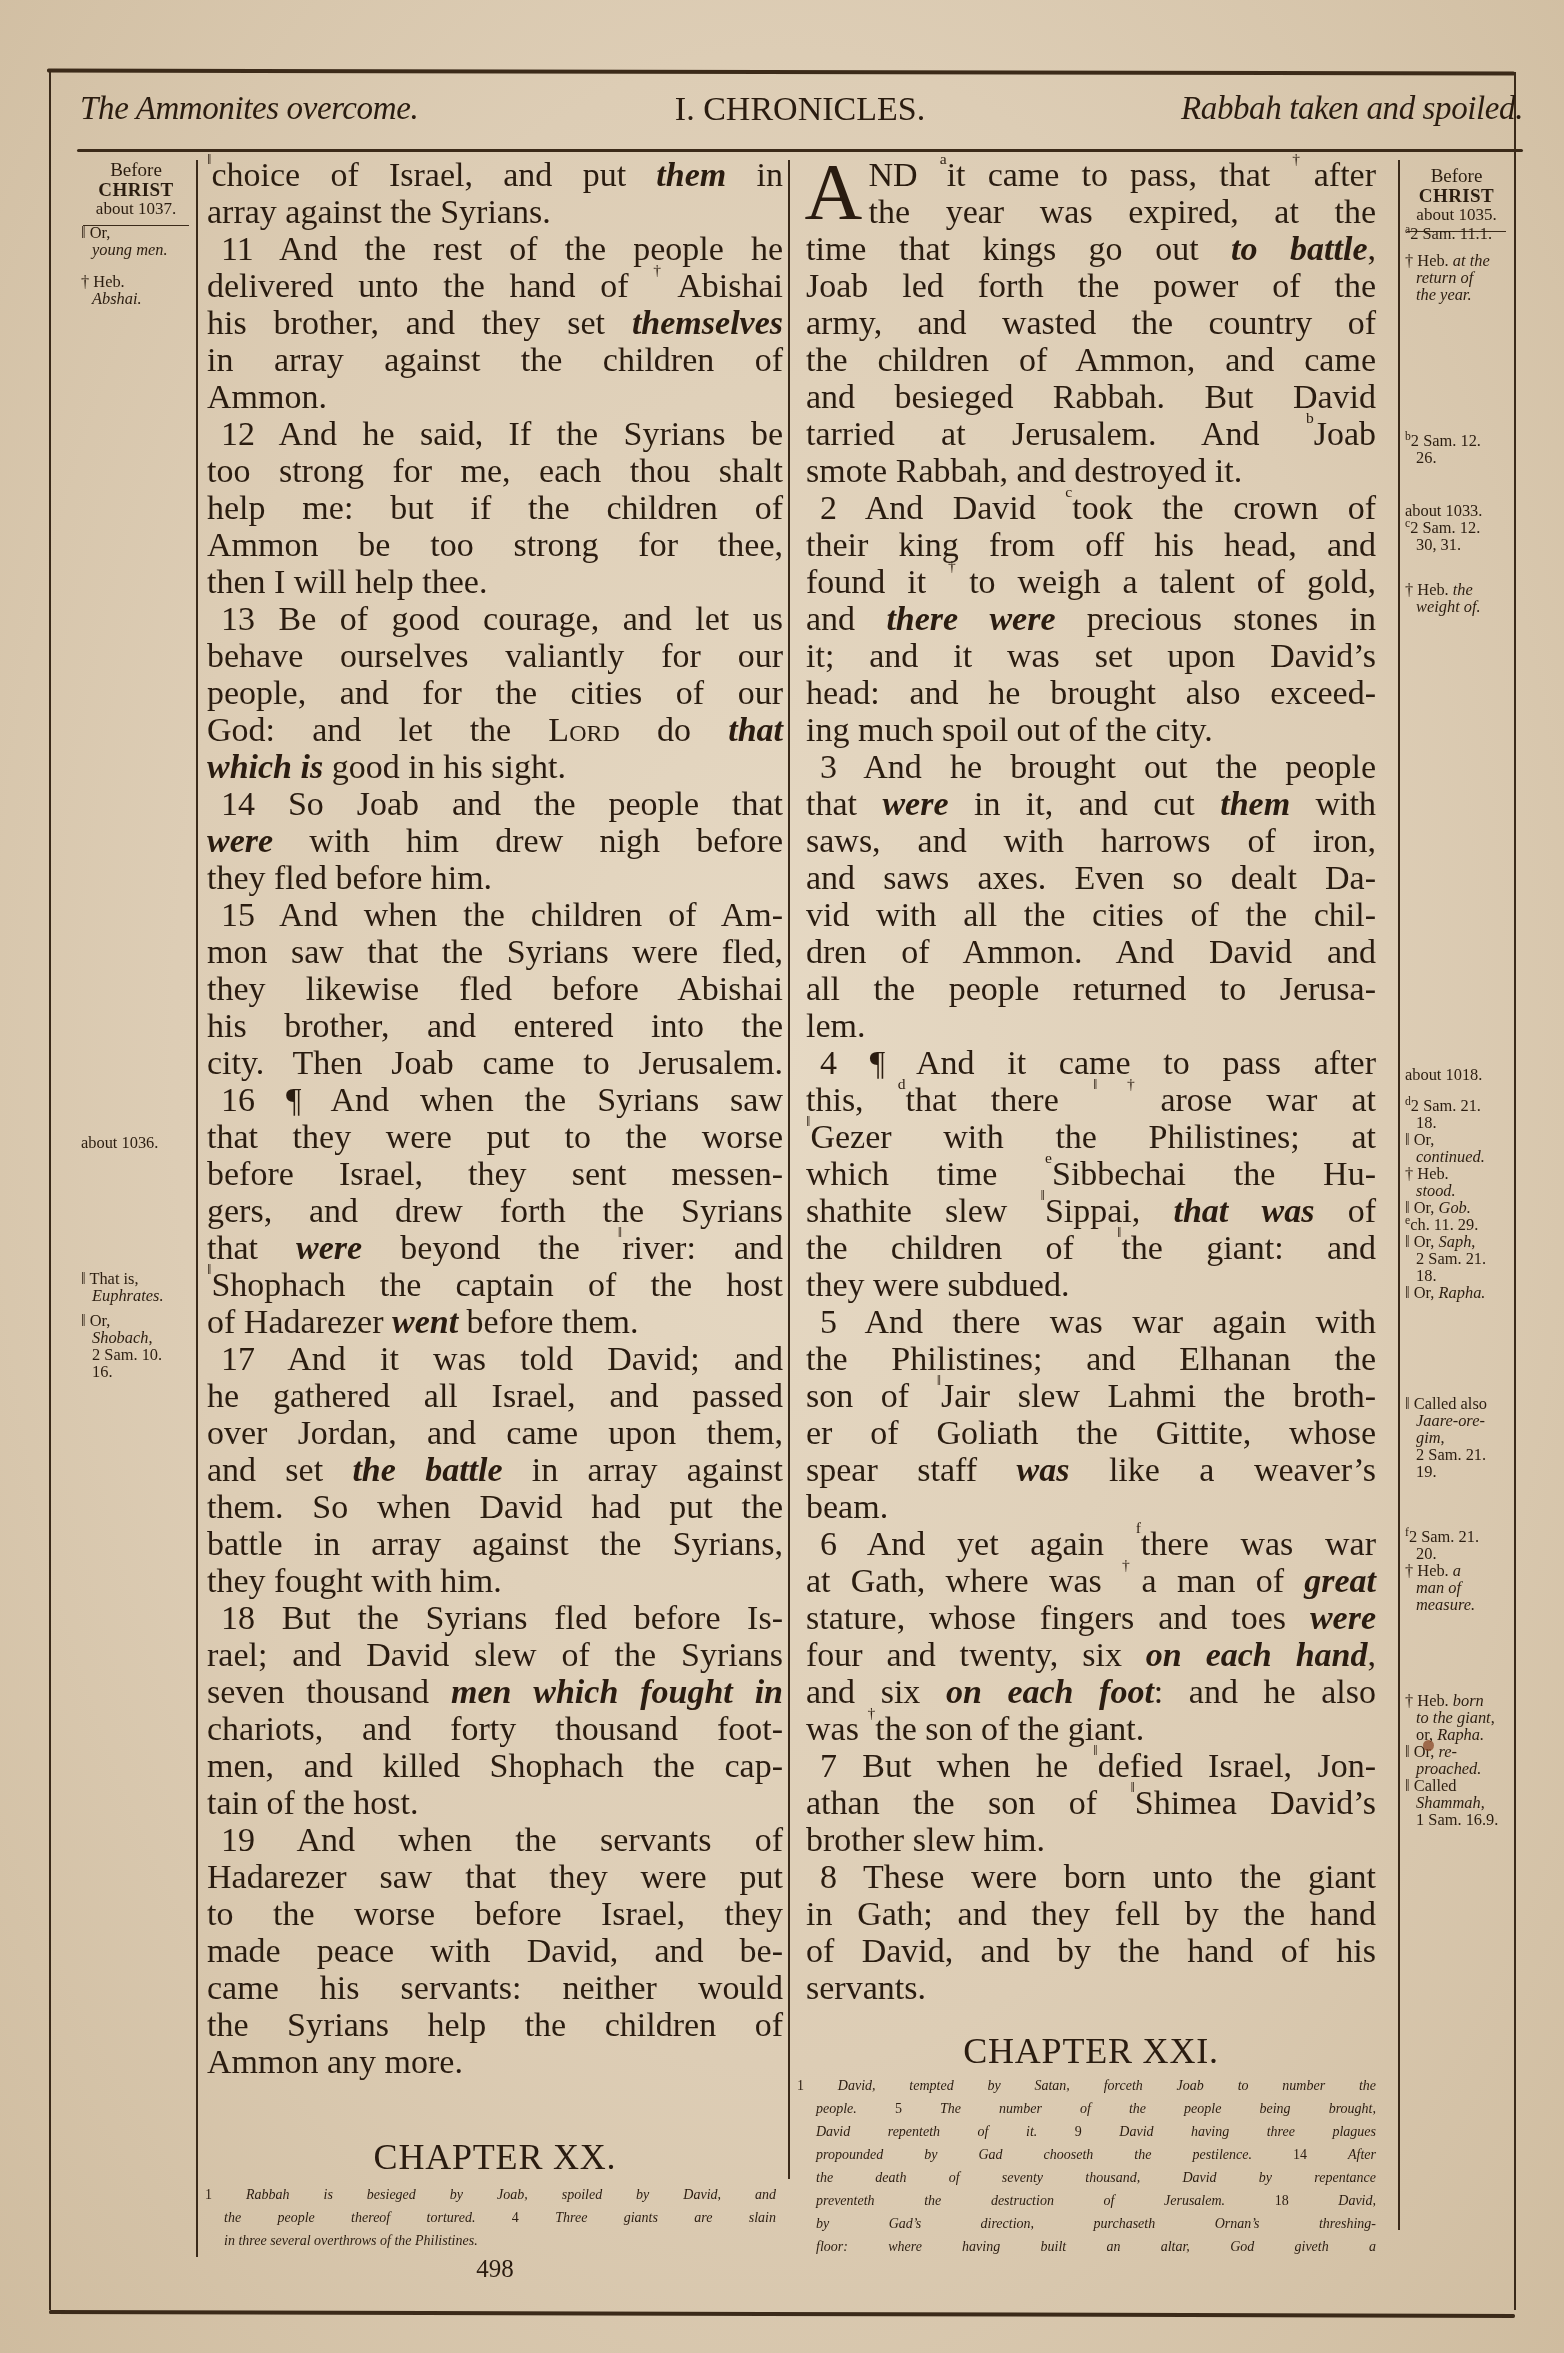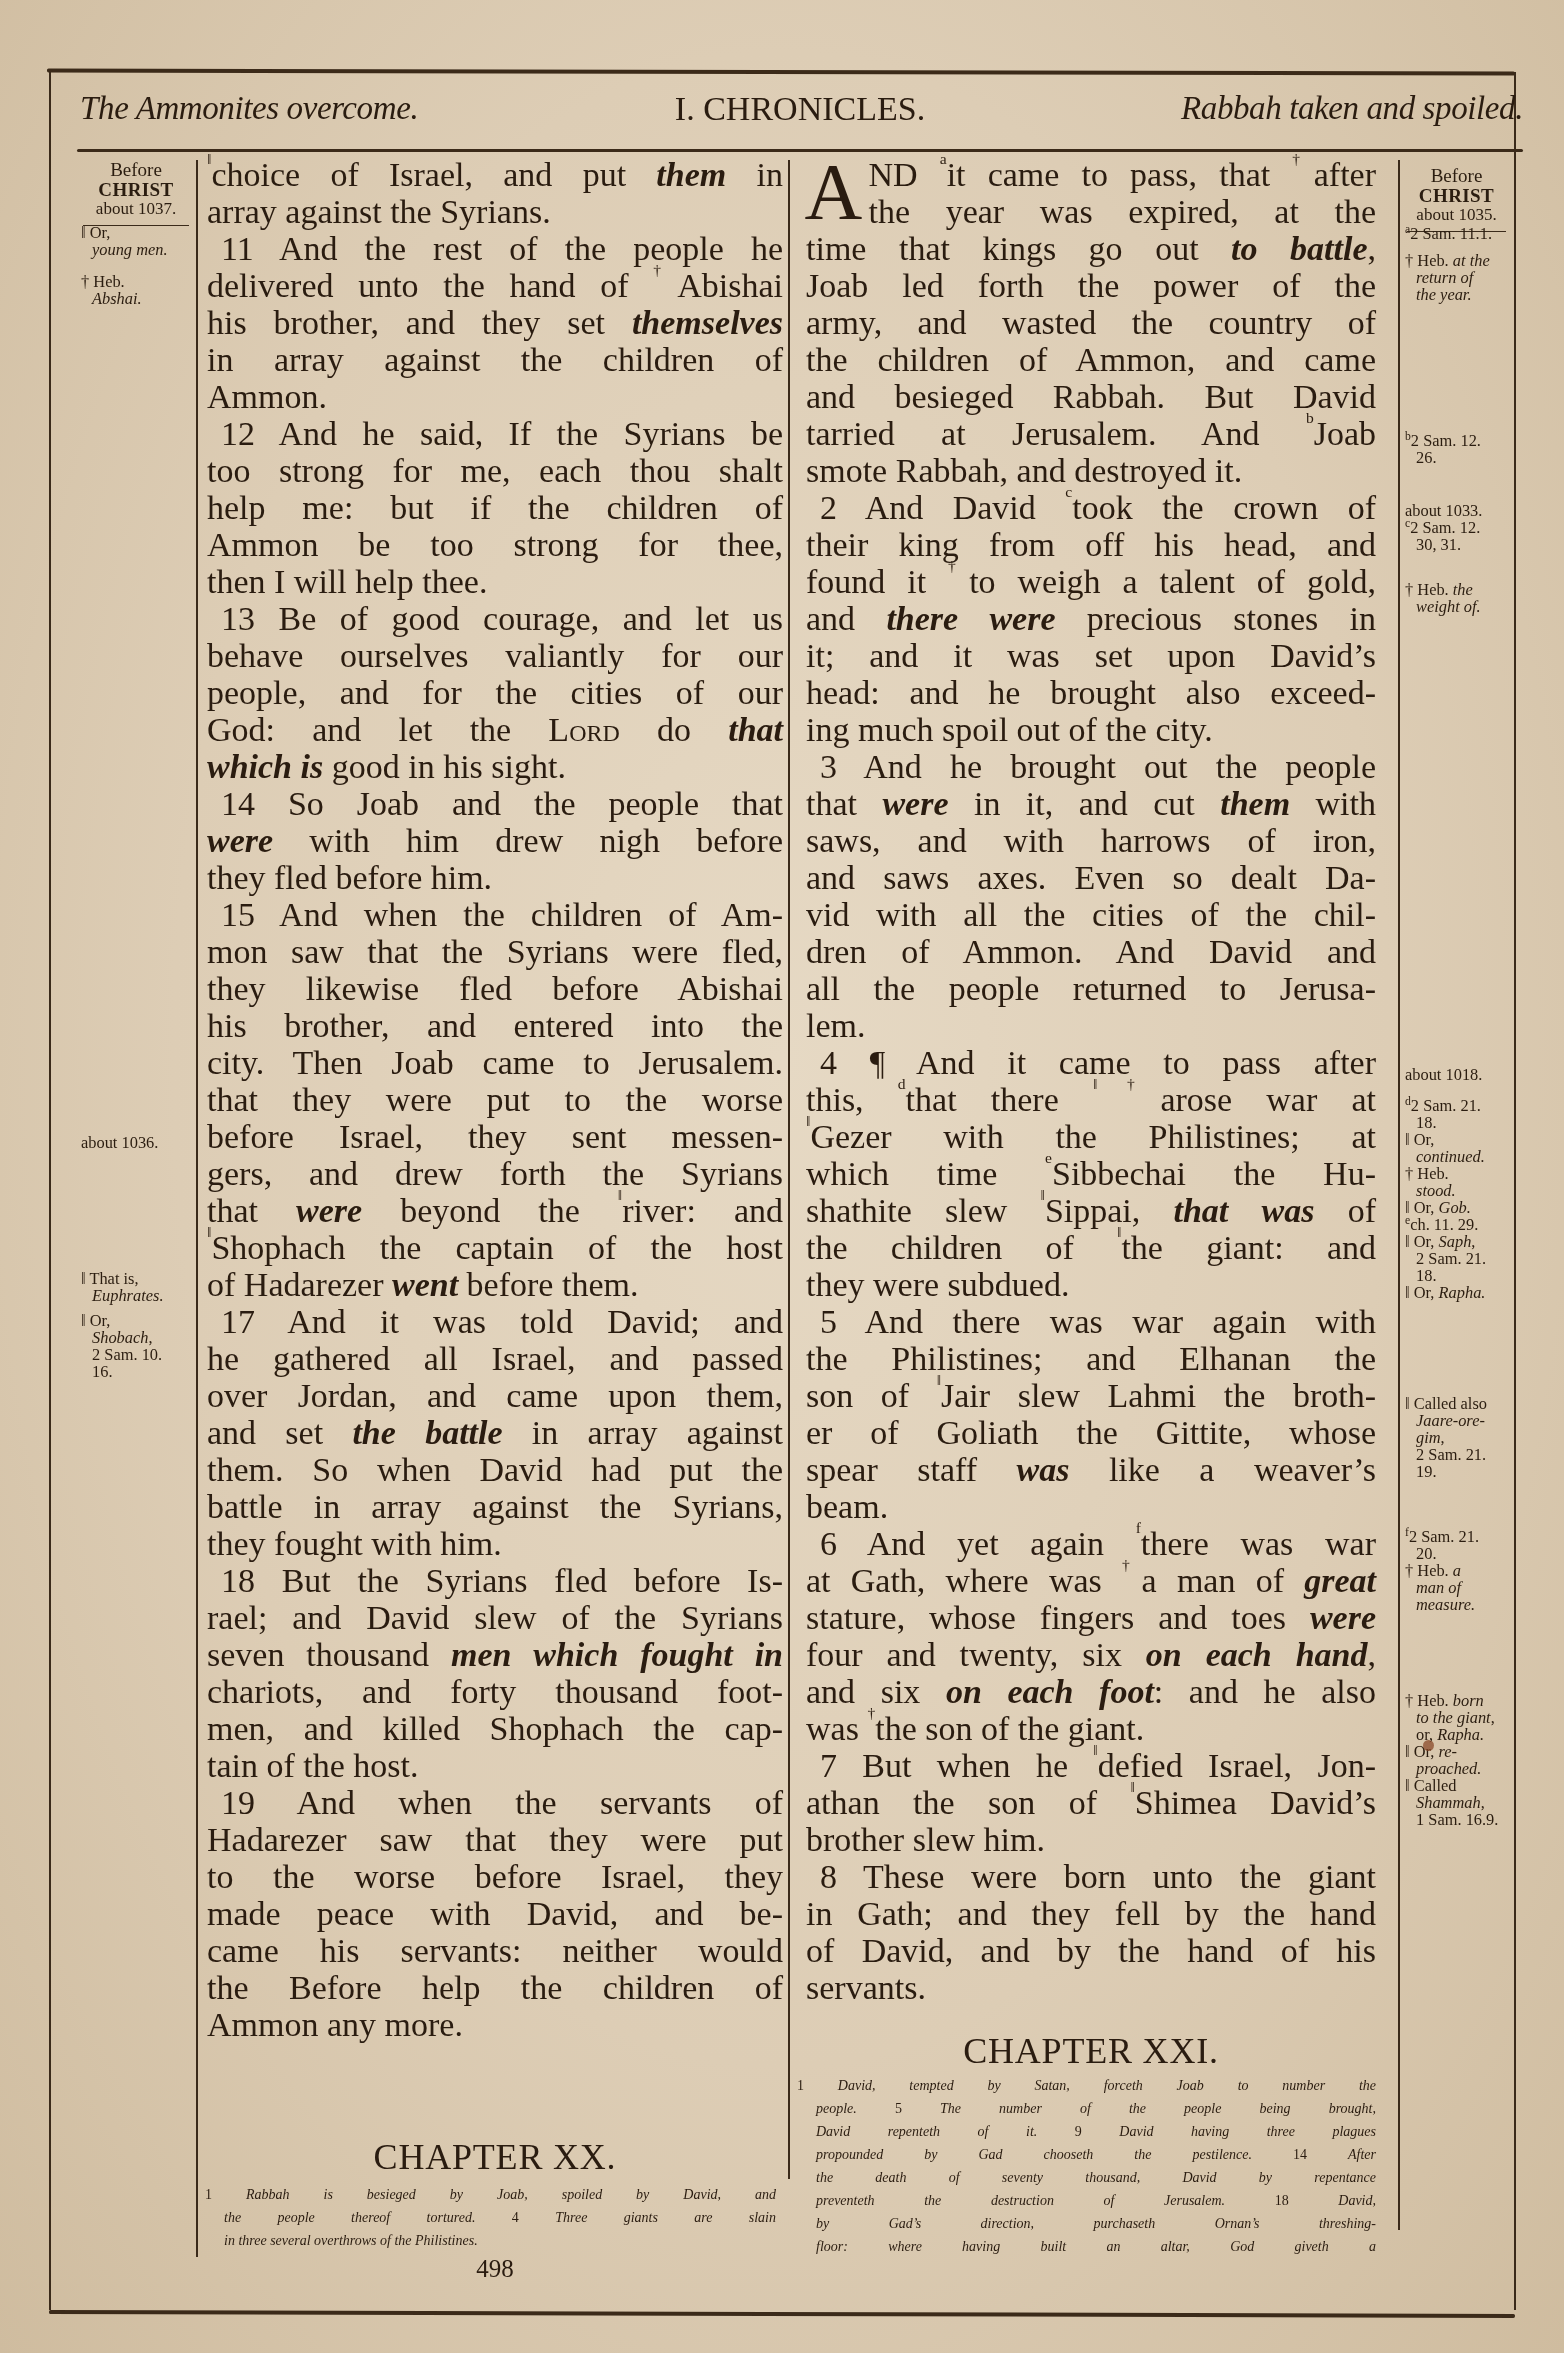--- a/index.html
+++ b/index.html
@@ -122,20 +122,21 @@
     <div class="ln"><span>God: and let the </span><span class="sc">Lord</span><span> do </span><i>that</i></div>
     <div class="ln last"><i>which is</i><span> good in his sight.</span></div>
     <div class="ln ind"><span>14 So Joab and the people that</span></div>
     <div class="ln"><i>were</i><span> with him drew nigh before</span></div>
     <div class="ln last"><span>they fled before him.</span></div>
     <div class="ln ind"><span>15 And when the children of Am-</span></div>
     <div class="ln"><span>mon saw that the Syrians were fled,</span></div>
     <div class="ln"><span>they likewise fled before Abishai</span></div>
     <div class="ln"><span>his brother, and entered into the</span></div>
     <div class="ln"><span>city.  Then Joab came to Jerusalem.</span></div>
+    <div class="ln ind"><span>16 ¶ And when the Syrians saw</span></div>
     <div class="ln"><span>that they were put to the worse</span></div>
     <div class="ln"><span>before Israel, they sent messen-</span></div>
     <div class="ln"><span>gers, and drew forth the Syrians</span></div>
     <div class="ln"><span>that </span><i>were</i><span> beyond the </span><sup>‖</sup><span>river: and</span></div>
     <div class="ln"><sup>‖</sup><span>Shophach the captain of the host</span></div>
     <div class="ln last"><span>of Hadarezer </span><i>went</i><span> before them.</span></div>
     <div class="ln ind"><span>17 And it was told David; and</span></div>
     <div class="ln"><span>he gathered all Israel, and passed</span></div>
     <div class="ln"><span>over Jordan, and came upon them,</span></div>
     <div class="ln"><span>and set </span><i>the battle</i><span> in array against</span></div>
@@ -146,21 +147,21 @@
     <div class="ln"><span>rael; and David slew of the Syrians</span></div>
     <div class="ln"><span>seven thousand </span><i>men which fought in</i></div>
     <div class="ln"><span>chariots, and forty thousand foot-</span></div>
     <div class="ln"><span>men, and killed Shophach the cap-</span></div>
     <div class="ln last"><span>tain of the host.</span></div>
     <div class="ln ind"><span>19 And when the servants of</span></div>
     <div class="ln"><span>Hadarezer saw that they were put</span></div>
     <div class="ln"><span>to the worse before Israel, they</span></div>
     <div class="ln"><span>made peace with David, and be-</span></div>
     <div class="ln"><span>came his servants: neither would</span></div>
-    <div class="ln"><span>the Before help the children of</span></div>
+    <div class="ln"><span>the Syrians help the children of</span></div>
     <div class="ln last"><span>Ammon any more.</span></div>
   </div>
 <div class="chap-title" style="left:207px; top:2136px; width:576px;">CHAPTER XX.</div>
 <div class="summary" id="ls" style="left:205px; top:2183px; width:571px;">
     <div class="ln"><span class="n">1 </span><span>Rabbah is besieged by Joab, spoiled by David, and</span></div>
     <div class="ln ind"><span>the people thereof tortured.  </span><span class="n">4 </span><span>Three giants are slain</span></div>
     <div class="ln ind last"><span>in three several overthrows of the Philistines.</span></div>
   </div>
 <div class="pageno" style="left:207px; top:2255px; width:576px;">498</div>
 

